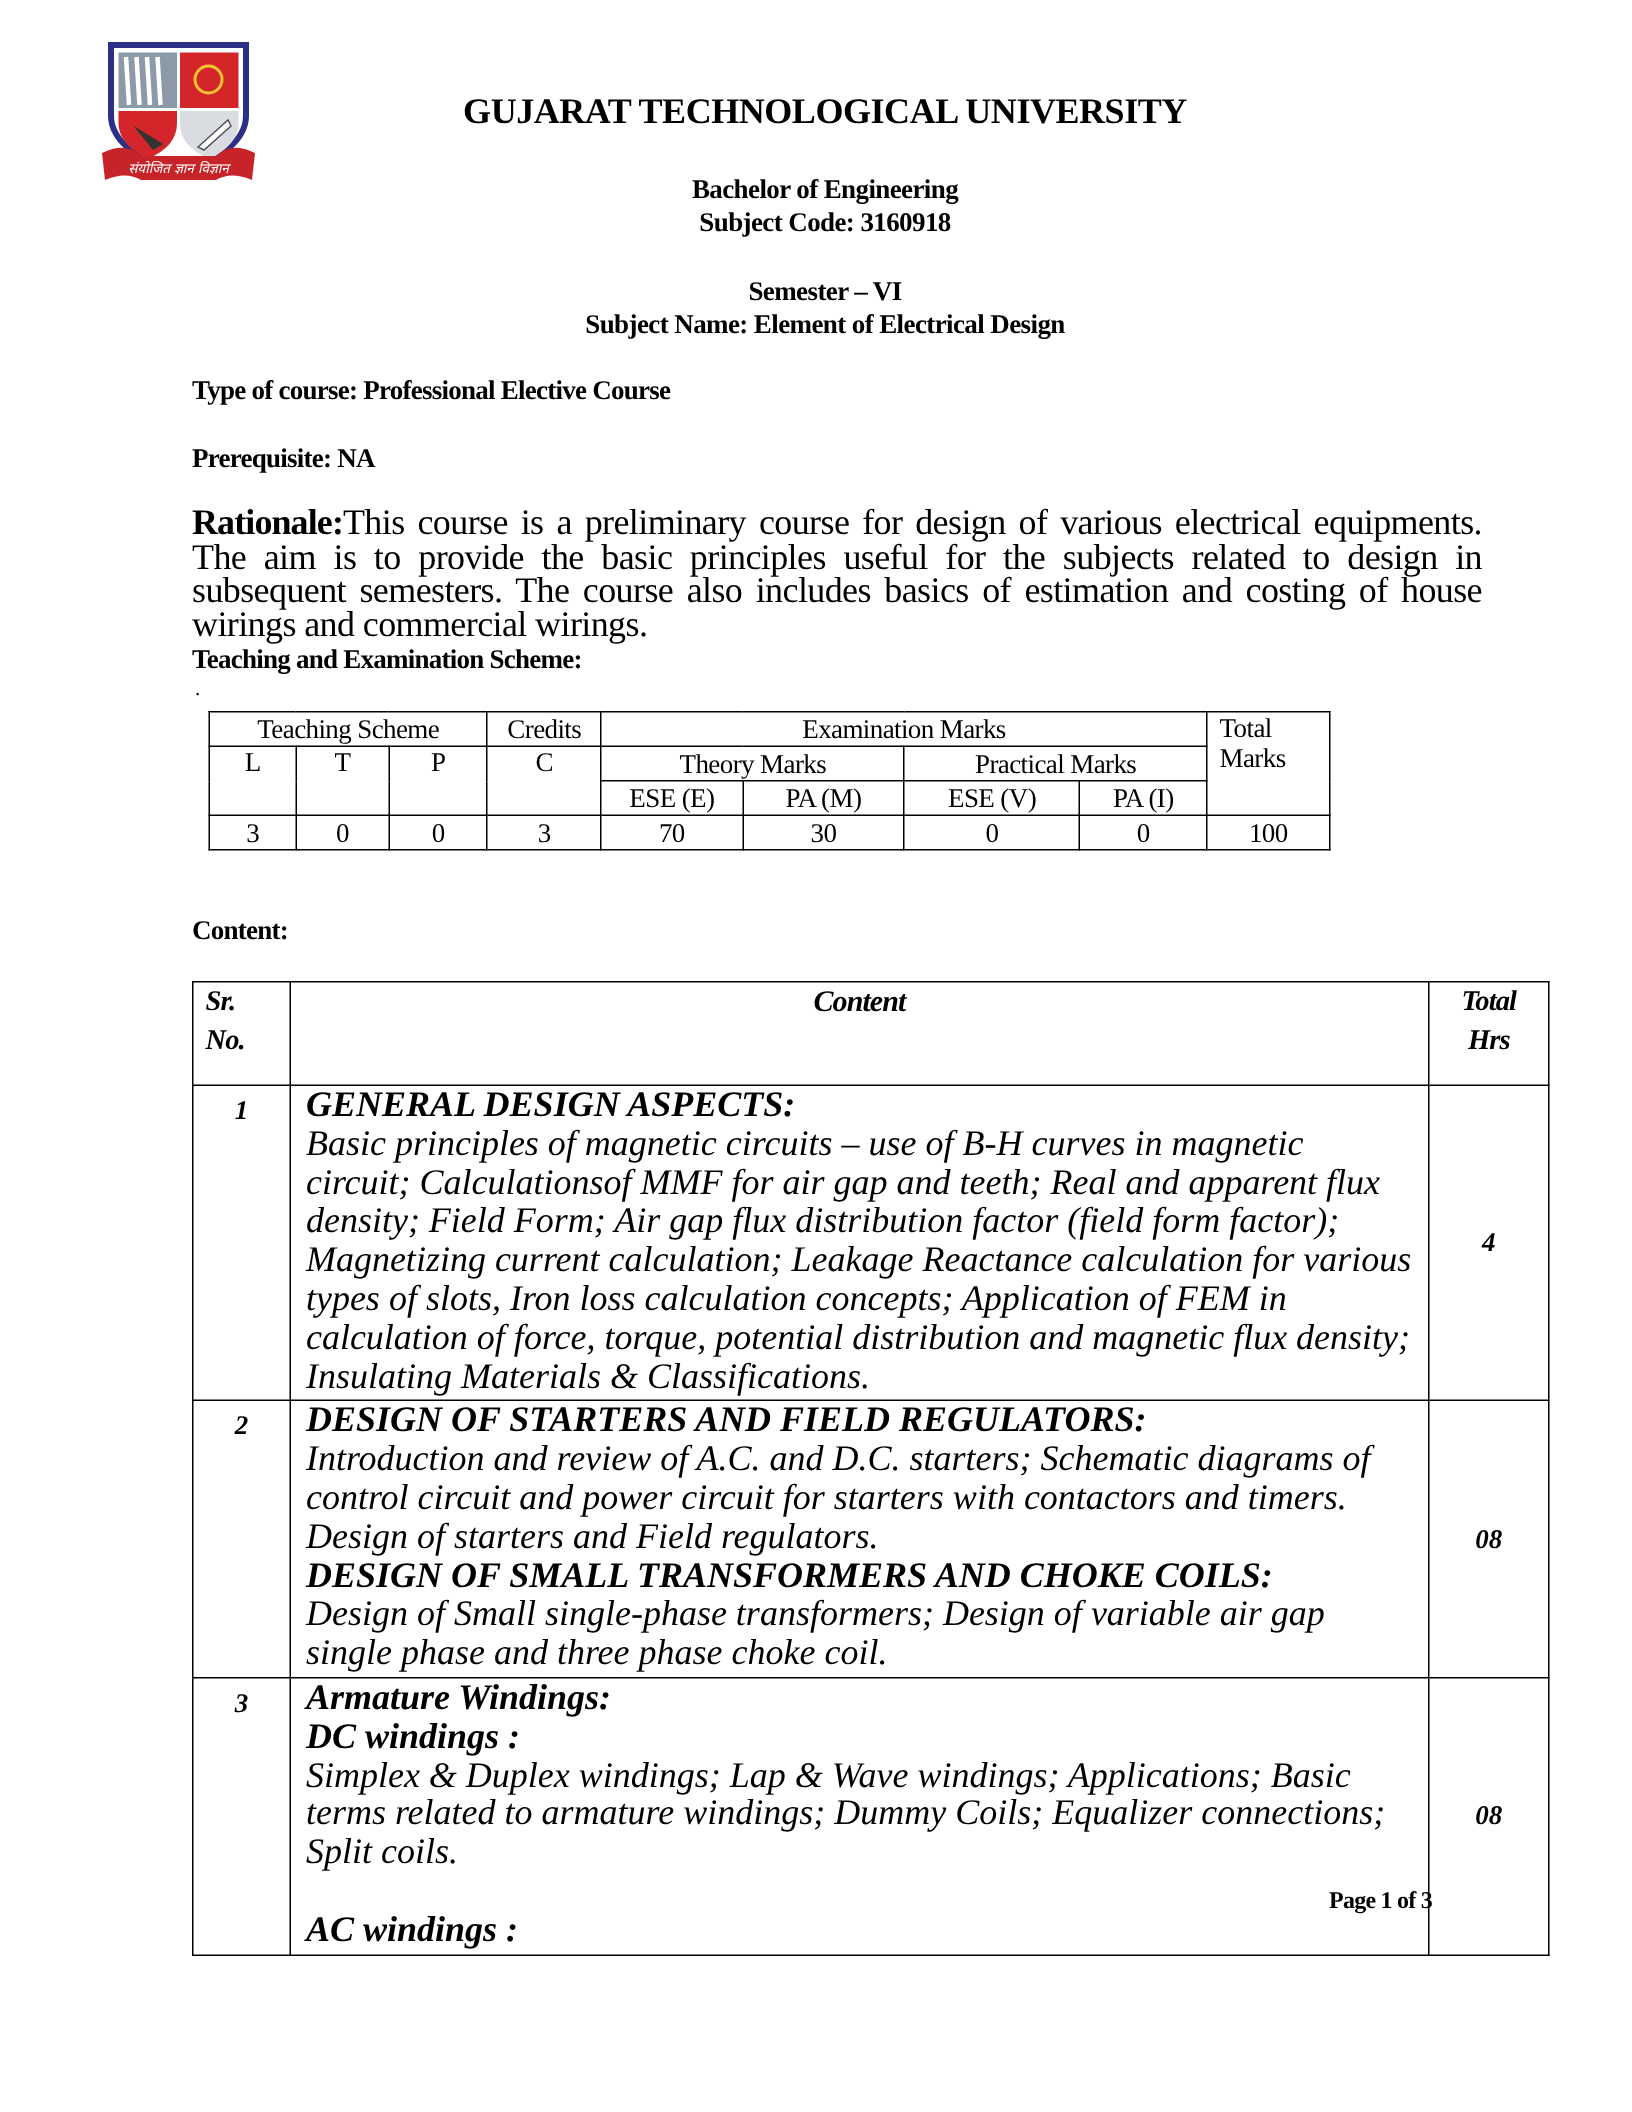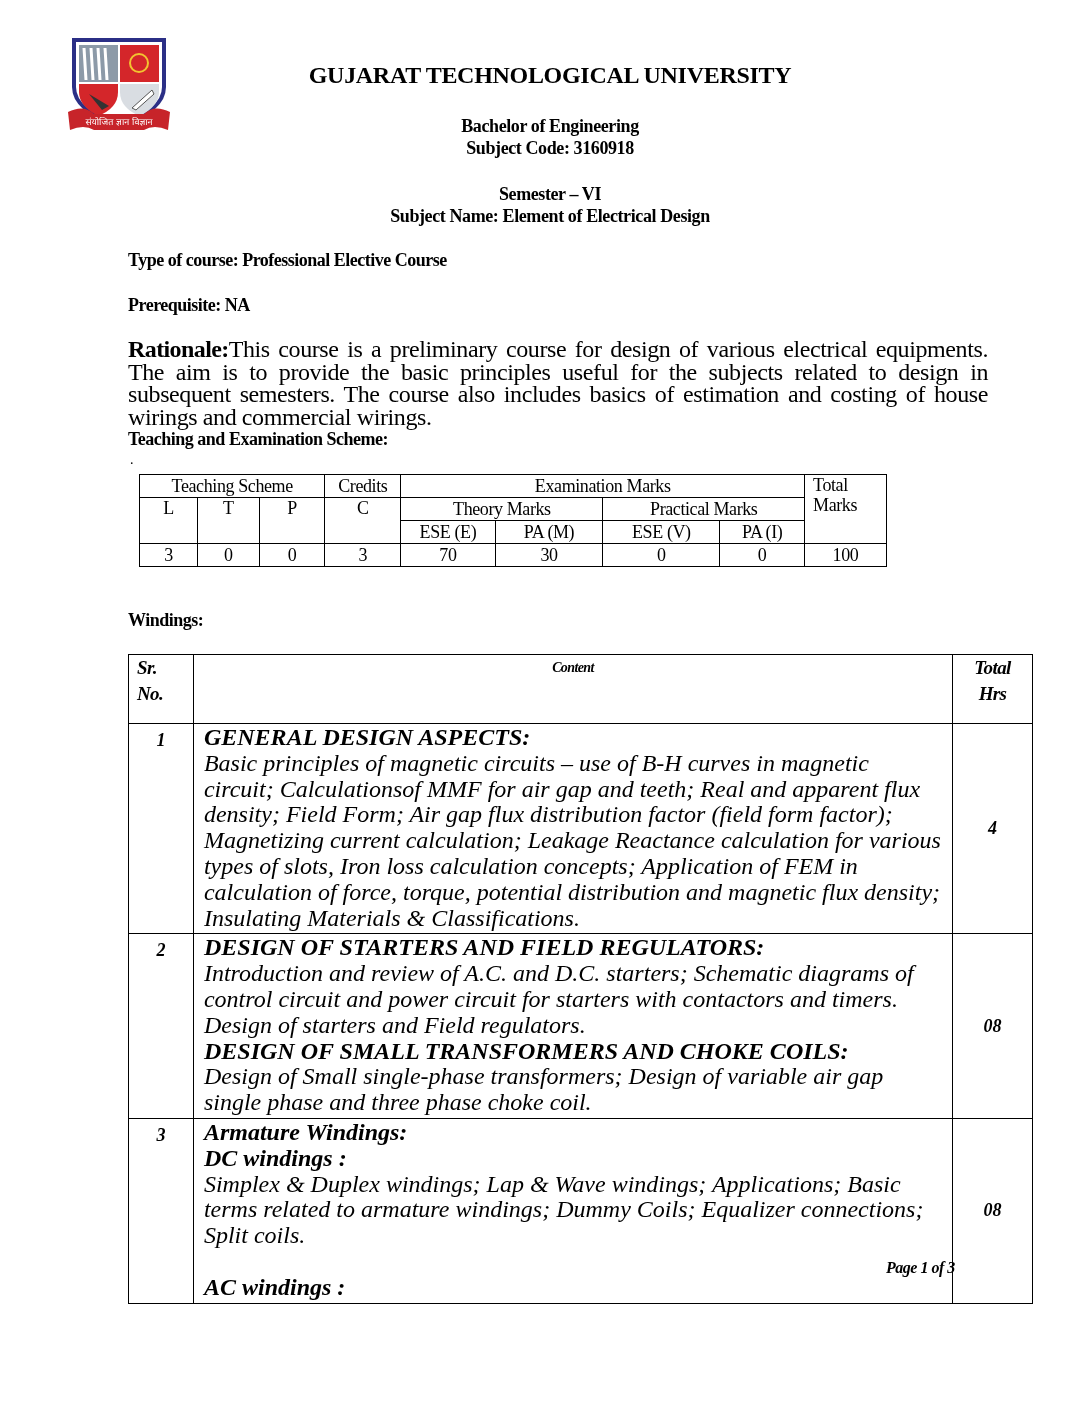--- a/index.html
+++ b/index.html
@@ -1,43 +1,43 @@
 <!DOCTYPE html>
 <html><head>
 <meta charset="utf-8">
 <style>
   html, body { margin: 0; padding: 0; background: #ffffff; }
   body { width: 1088px; height: 1408px; position: relative; overflow: hidden; color: #000; font-family: "Liberation Serif", serif; }
   .abs { position: absolute; }
-  .logo { left: 64px; top: 32px; width: 110px; height: 105px; }
+  .logo { left: 64px; top: 22px; width: 110px; height: 105px; font-style: italic; }
   .uni-title { left: 0; width: 1100px; top: 62px; text-align: center; font-weight: bold; font-size: 24px; letter-spacing: -0.3px; }
   .center-line { left: 0; width: 1100px; text-align: center; font-weight: bold; font-size: 18px; letter-spacing: -0.4px; }
   .field { left: 128px; font-size: 18px; font-weight: bold; letter-spacing: -0.5px; }
   .rationale { left: 128px; top: 338px; width: 860px; font-size: 24px; line-height: 22.5px; letter-spacing: -0.4px; text-align: justify; }
   .rationale b { letter-spacing: -0.6px; }
   .dot { left: 130px; top: 452px; font-size: 14px; }
 
   table { border-collapse: collapse; }
   .scheme { position: absolute; left: 139px; top: 474px; width: 748px; font-size: 18px; letter-spacing: -0.4px; }
   .scheme td { border: 1.5px solid #000; text-align: center; padding: 0; height: 22px; line-height: 20px; }
   .scheme td.total { text-align: left; padding-left: 8px; vertical-align: top; }
 
   .content-tbl { position: absolute; left: 128px; top: 654px; width: 905px; font-size: 18px; }
   .content-tbl td, .content-tbl th { border: 1.5px solid #000; vertical-align: top; font-style: italic; }
   .content-tbl th { font-weight: bold; height: 68px; padding: 0; }
   .content-tbl th.sr { text-align: left; padding: 0 0 0 8px; line-height: 26px; font-size: 19px; letter-spacing: -0.6px; }
-  .content-tbl th.ct { text-align: center; line-height: 26px; font-size: 14px; letter-spacing: -0.6px; }
+  .content-tbl th.ct { text-align: center; line-height: 26px; font-size: 20px; letter-spacing: -0.6px; }
   .content-tbl th.hr { text-align: center; line-height: 26px; font-size: 19px; letter-spacing: -0.6px; }
   .content-tbl td.num { text-align: center; font-weight: bold; padding-top: 3px; line-height: 26px; }
   .content-tbl td.body { padding: 1px 8px 2px 10px; line-height: 25.8px; font-size: 24px; }
   .content-tbl td.hrs { text-align: center; vertical-align: middle; font-weight: bold; }
   .content-tbl .heading { font-weight: bold; }
   .spacer { height: 26px; }
 
-  .page-num { left: 886px; top: 1259px; font-size: 16px; font-weight: bold; font-style: italic; letter-spacing: -0.5px; text-align: right; }
+  .page-num { left: 886px; top: 1259px; font-size: 16px; font-weight: bold; letter-spacing: -0.5px; text-align: right; }
 </style>
 </head>
 <body>
 
 <div class="abs logo">
   <svg width="110" height="105" viewBox="0 0 110 105">
     <path d="M8 6 L102 6 L102 55 Q102 80 55 96 Q8 80 8 55 Z" fill="#2b2f86"></path>
     <path d="M12 10 L98 10 L98 55 Q98 77 55 92 Q12 77 12 55 Z" fill="#ffffff"></path>
     <path d="M15 13 L54 13 L54 50 L15 50 Z" fill="#8c9aa8"></path>
     <path d="M20 16 L22 48 M27 16 L29 48 M34 16 L36 48 M41 16 L43 48" stroke="#ffffff" stroke-width="3"></path>
@@ -109,21 +109,21 @@
     <td>3</td>
     <td>70</td>
     <td>30</td>
     <td>0</td>
     <td>0</td>
     <td>100</td>
   </tr>
 </tbody>
   </table>
 
-<div class="abs field" style="top:610px">Windings:</div>
+<div class="abs field" style="top:610px">Content:</div>
 
 <table class="content-tbl">
   <colgroup>
     <col style="width:65px">
       <col style="width:760px">
       <col style="width:80px">
   </colgroup>
   <tbody>
       <tr>
     <th class="sr">

